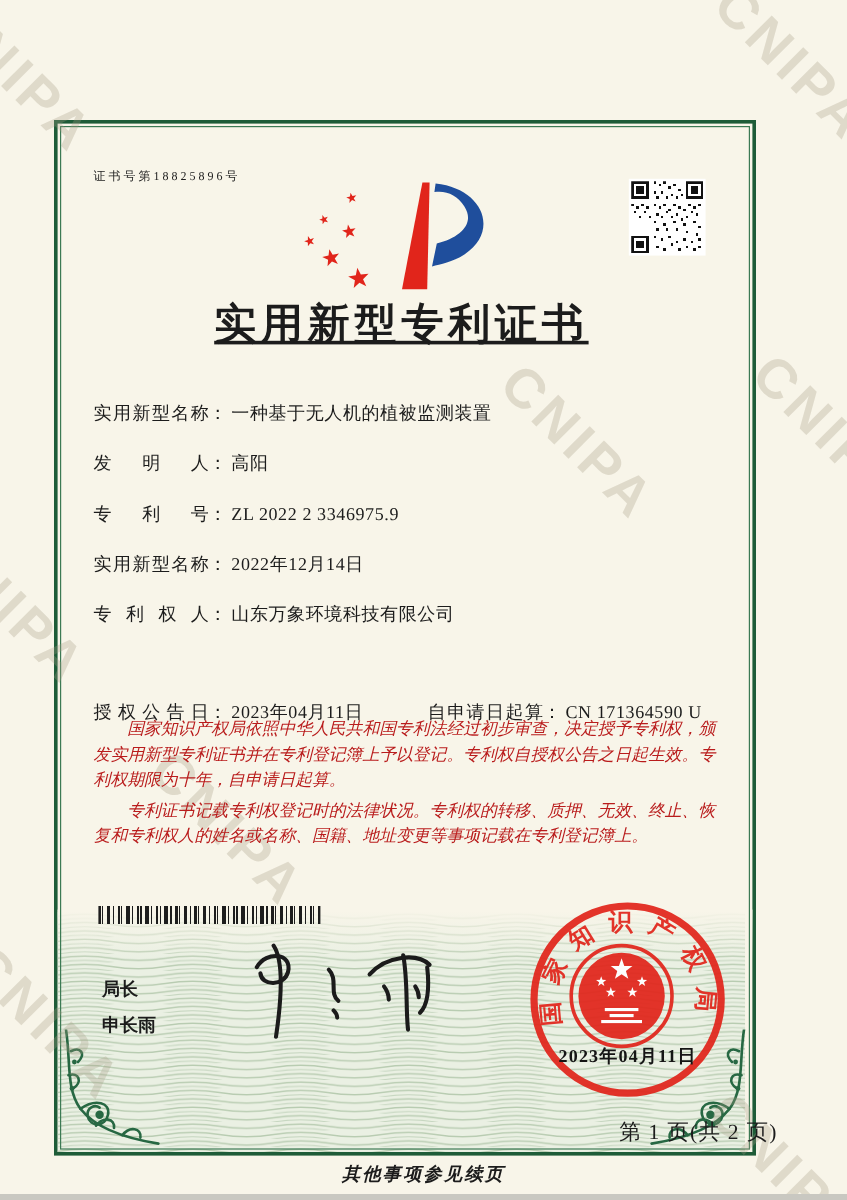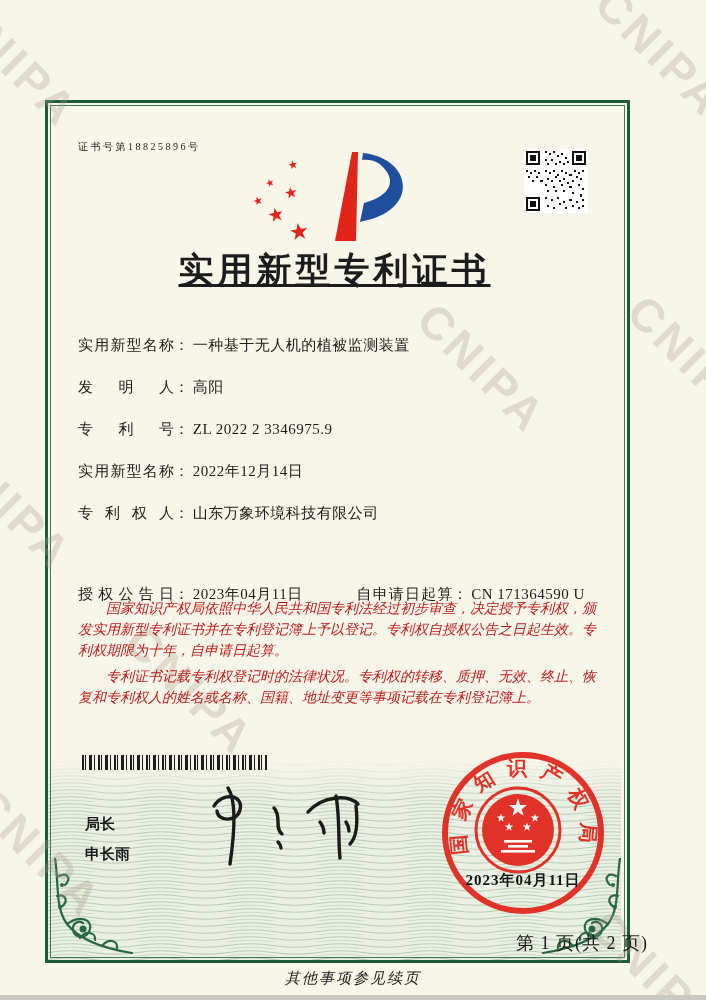--- a/index.html
+++ b/index.html
@@ -76,21 +76,21 @@
     font-family:Liberation Serif, serif;text-align:center;}
   .signature{position:absolute;left:190px;top:778px;width:175px;height:92px;}
   .seal{position:absolute;left:438px;top:748px;width:170px;height:170px;}
   .seal-ring-text{font-size:20px;font-weight:bold;letter-spacing:12px;
     font-family:"Liberation Serif","DejaVu Serif",serif;}
   .seal-date{font-size:15px;font-weight:bold;letter-spacing:1px;
     font-family:"Liberation Serif","DejaVu Serif",serif;}
   
   .page-info{position:absolute;left:45px;width:579px;top:931px;text-align:right;font-size:18px;letter-spacing:1px;margin-left:24px;}
   .cont-note{position:absolute;left:0;width:706px;top:969px;text-align:center;
-    font-size:15px;font-style:italic;letter-spacing:2px;}
+    font-size:15px;font-style:italic;letter-spacing:2px;font-weight:bold;}
   .bottom-strip{position:absolute;left:0;bottom:0;width:706px;height:5px;background:#c9c8c1;}
 </style>
 </head>
 <body>
 
 <div class="frame">
   <svg class="guilloche" width="573" height="200" viewBox="0 0 573 200" preserveAspectRatio="none">
     <defs>
       <pattern id="waves" width="90" height="7" patternUnits="userSpaceOnUse">
         <path d="M0,3.5 Q22.5,0 45,3.5 T90,3.5" fill="none" stroke="#b7cbb0" stroke-width="1"></path>

